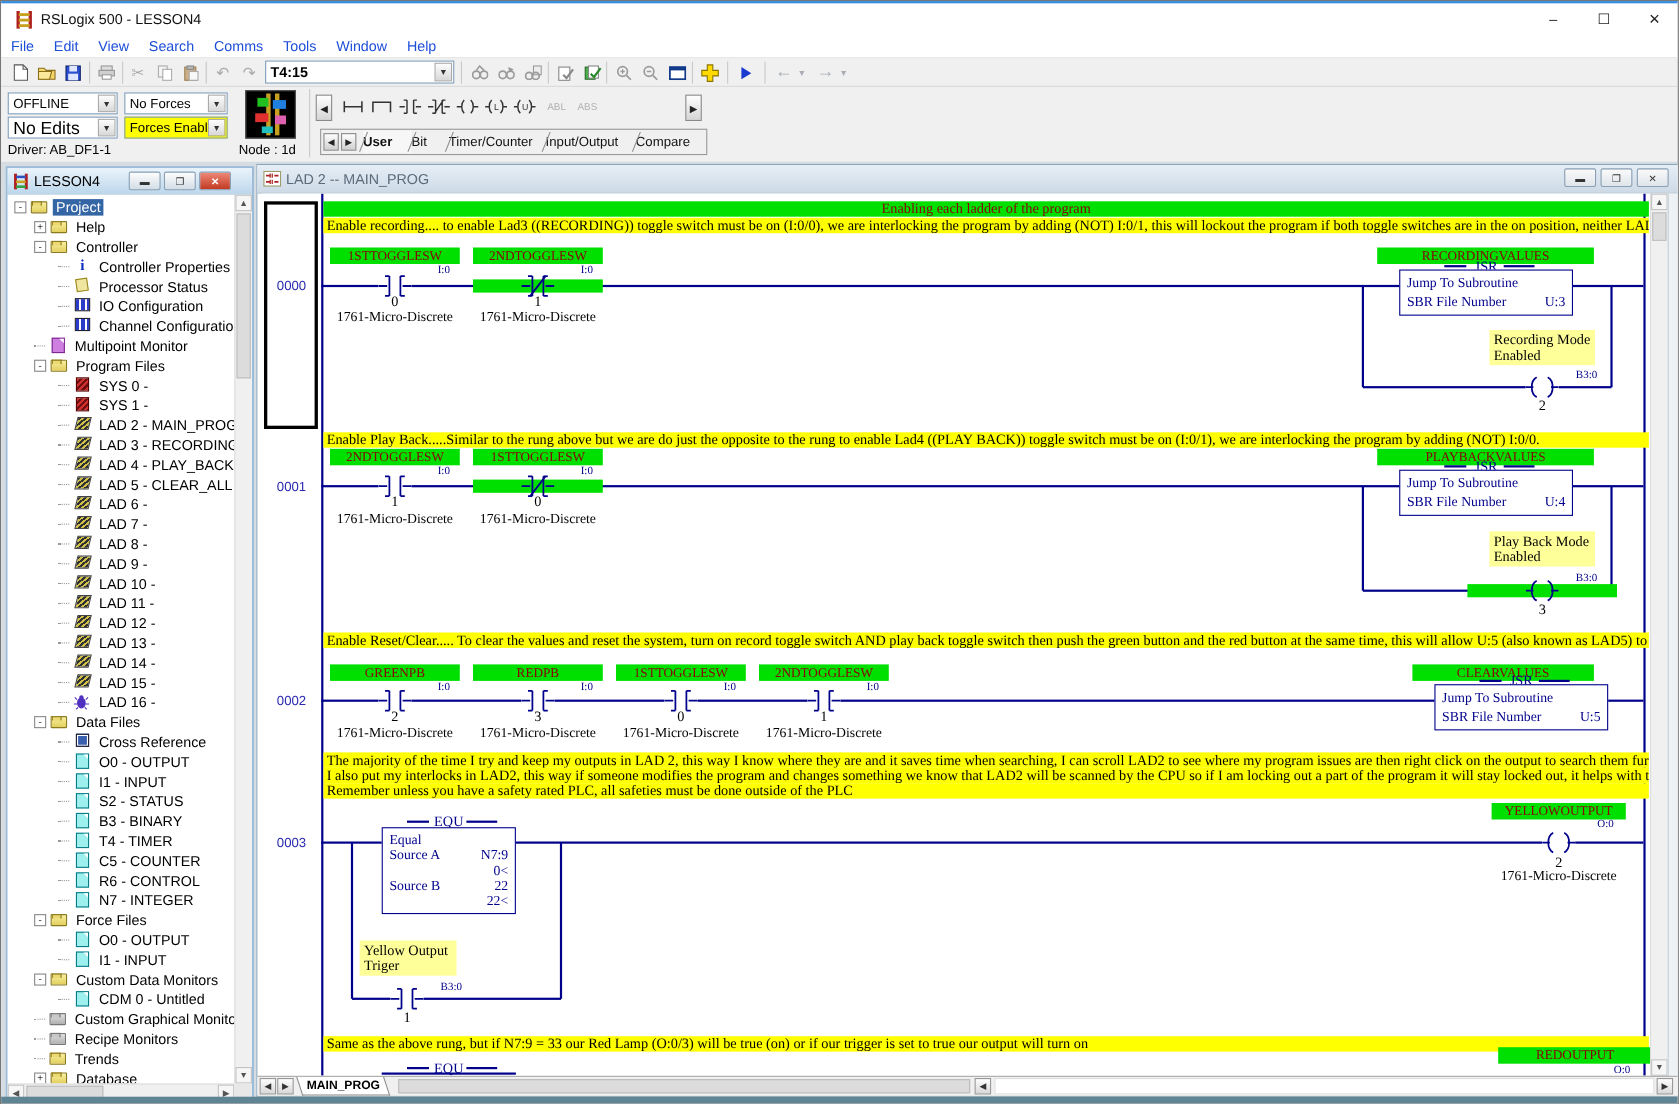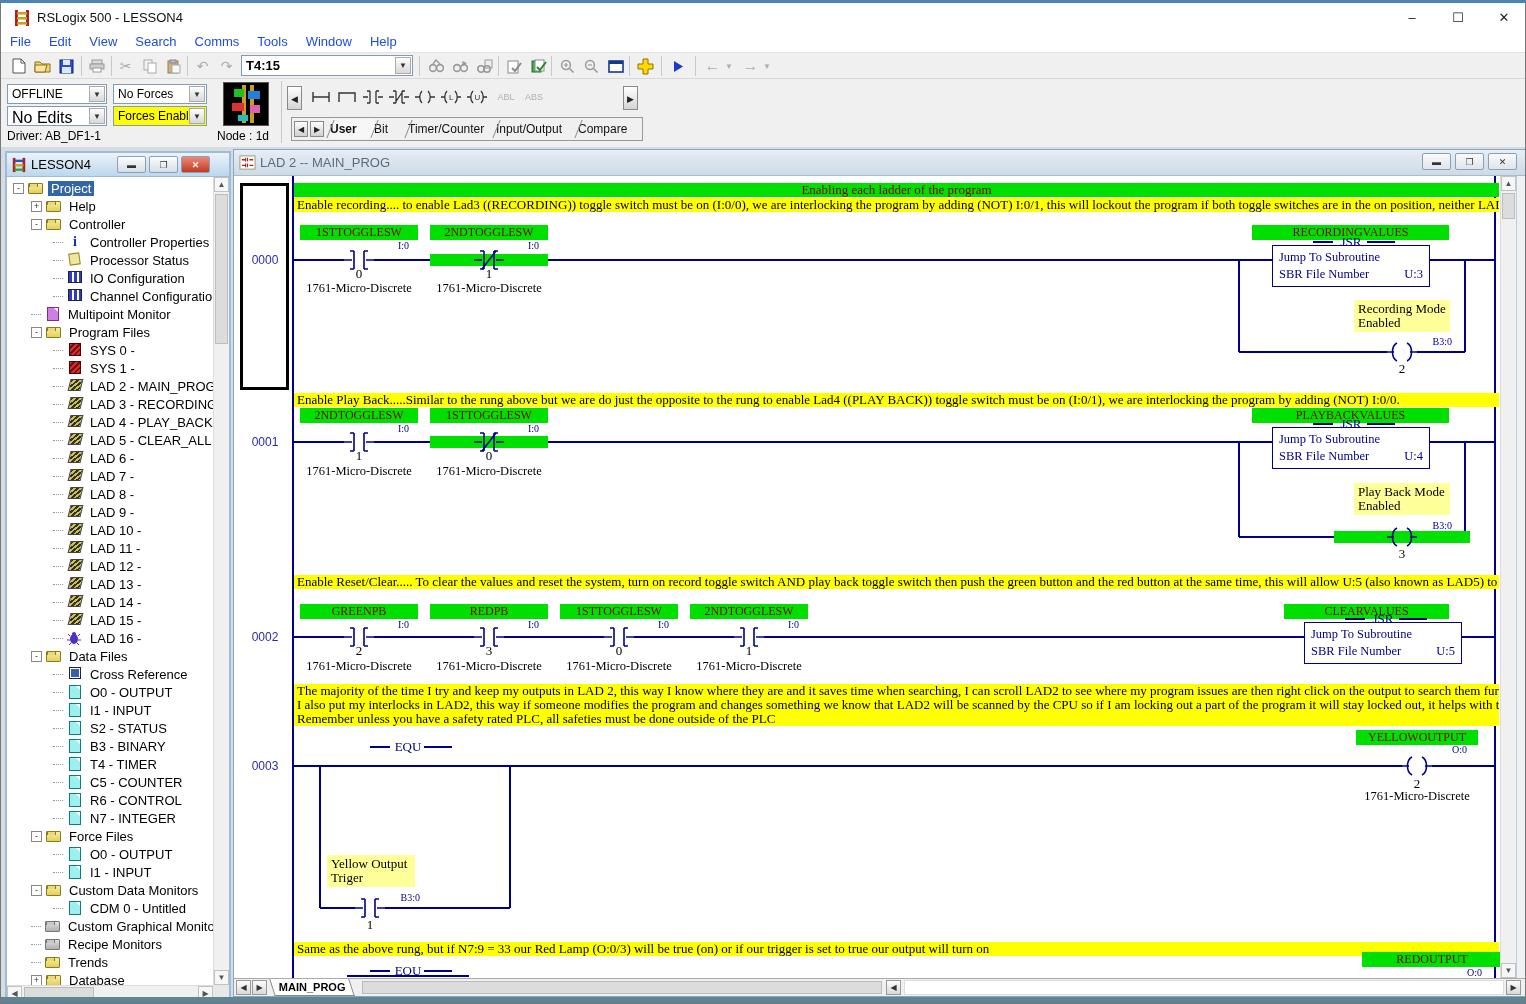--- a/index.html
+++ b/index.html
@@ -867,20 +867,29 @@
           <div class="bval" style="top: 21px;">U:5</div>
         </div>
         <div class="rnum" style="left: 0px; top: 583px;">0003</div>
         <div class="cmt" style="left: 56px; top: 508px; width: 1205px; height: 14px;">The majority of the time I try and keep my outputs in LAD 2, this way I know where they are and it saves time when searching, I can scroll LAD2 to see where my program issues are then right click on the output to search them further.</div>
         <div class="cmt" style="left: 56px; top: 522px; width: 1205px; height: 14px;">I also put my interlocks in LAD2, this way if someone modifies the program and changes something we know that LAD2 will be scanned by the CPU so if I am locking out a part of the program it will stay locked out, it helps with the accidental changes.</div>
         <div class="cmt" style="left: 56px; top: 536px; width: 1205px; height: 14px;">Remember unless you have a safety rated PLC, all safeties must be done outside of the PLC</div>
         <div class="wire" style="left: 54px; top: 589px; width: 1202px; height: 2px;"></div>
         <div class="boxtitle" style="left: 130px; top: 563px; width: 80px;">EQU</div>
         <div class="wire" style="left: 132px; top: 570px; width: 20px; height: 1.5px;"></div>
         <div class="wire" style="left: 186px; top: 570px; width: 28px; height: 1.5px;"></div>
+        <div class="instbox" style="left: 109px; top: 576px; width: 122px; height: 79px;">
+          <div class="brow" style="top: 3px;">Equal</div>
+          <div class="brow" style="top: 17px;">Source A</div>
+          <div class="bval" style="top: 17px;">N7:9</div>
+          <div class="bval" style="top: 31px;">0&lt;</div>
+          <div class="brow" style="top: 45px;">Source B</div>
+          <div class="bval" style="top: 45px;">22</div>
+          <div class="bval" style="top: 59px;">22&lt;</div>
+        </div>
         <div class="wire" style="left: 81px; top: 590px; width: 2px; height: 142px;"></div>
         <div class="wire" style="left: 271px; top: 590px; width: 2px; height: 142px;"></div>
         <div class="wire" style="left: 82px; top: 731px; width: 190px; height: 2px;"></div>
         <div class="ylabel" style="left: 89px; top: 679px; width: 88px;">
           <div>Yellow Output</div>
           <div>Triger</div>
         </div>
         <div class="addr" style="left: 82px; top: 716px; width: 100px;">B3:0</div>
         <div class="contact" style="width: 30px; height: 24px; background: rgb(255, 255, 255); position: absolute; left: 117px; top: 720px;">
           <svg width="30" height="24" viewBox="0 0 30 24">

